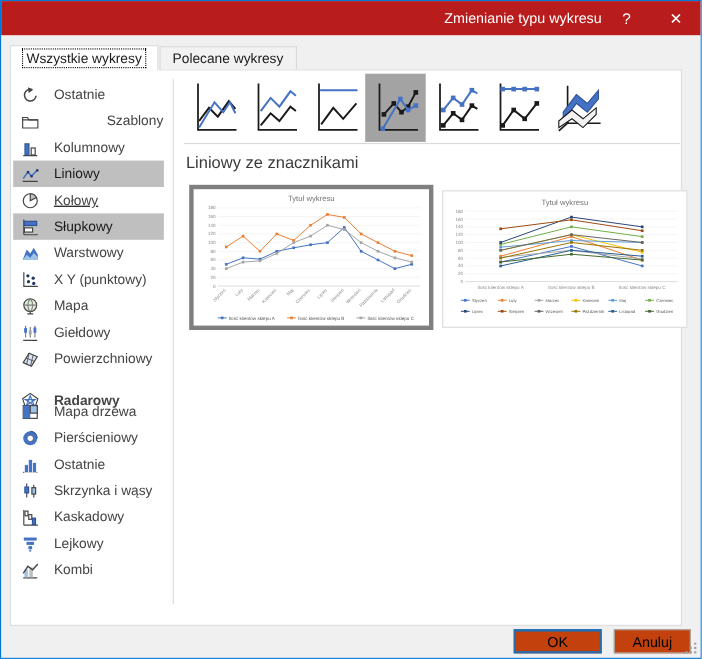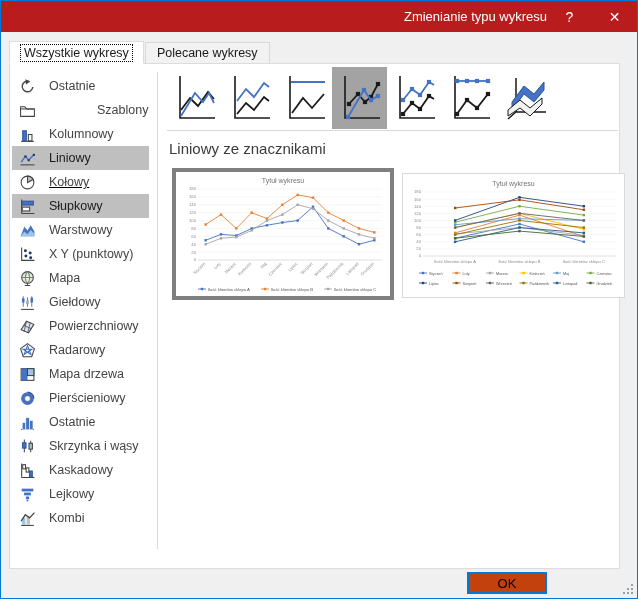--- a/index.html
+++ b/index.html
@@ -139,21 +139,21 @@
           </svg>
           <span class="s-label">Giełdowy</span>
         </div>
         <div class="side-item" style="top: 250px;">
           <svg class="s-icon" viewBox="0 0 16 16">
             <polygon points="2,11 7,3 14,6 9,14" fill="#dae3f3" stroke="#444"></polygon>
             <path d="M4.5 7 L11.5 10 M7 3 L4.8 12.8 M10.5 4.5 L8.3 13.6" fill="none" stroke="#444" stroke-width="0.7"></path>
           </svg>
           <span class="s-label">Powierzchniowy</span>
         </div>
-        <div class="side-item" style="top: 274px;">
+        <div class="side-item" style="top: 288px; font-weight: bold;">
           <svg class="s-icon" viewBox="0 0 16 16">
             <polygon points="8,1.5 14.5,6.2 12,13.8 4,13.8 1.5,6.2" fill="none" stroke="#444"></polygon>
             <polygon points="8,3.5 11.3,11.8 3.8,6.8 12.2,6.8 4.7,11.8" fill="none" stroke="#4472C4"></polygon>
           </svg>
           <span class="s-label">Radarowy</span>
         </div>
         <div class="side-item" style="top: 298px;">
           <svg class="s-icon" viewBox="0 0 16 16">
             <rect x="2" y="2.5" width="12" height="11" fill="#fff" stroke="#444"></rect>
             <rect x="2" y="2.5" width="6" height="11" fill="#4472C4"></rect>
@@ -486,20 +486,21 @@
           <line x1="150" y1="109" x2="158" y2="109" stroke="#255E91" stroke-width="0.9"></line>
           <rect x="152.8" y="107.8" width="2.4" height="2.4" fill="#255E91"></rect>
           <text x="160" y="110.7" font-size="3.8" fill="#595959" text-anchor="start">Listopad</text>
           <line x1="183.5" y1="109" x2="191.5" y2="109" stroke="#43682B" stroke-width="0.9"></line>
           <rect x="186.3" y="107.8" width="2.4" height="2.4" fill="#43682B"></rect>
           <text x="193.5" y="110.7" font-size="3.8" fill="#595959" text-anchor="start">Grudzień</text>
         </svg></div>
   </div>
 
   <div class="footer-btn btn-ok">OK</div>
+  <div class="footer-btn btn-cancel">Anuluj</div>
 
   <svg class="grip" width="11" height="11">
     <g fill="#a0a0a0">
       <rect x="8" y="0" width="2" height="2"></rect>
         <rect x="8" y="4" width="2" height="2"></rect>
         <rect x="8" y="8" width="2" height="2"></rect>
       <rect x="4" y="4" width="2" height="2"></rect>
         <rect x="4" y="8" width="2" height="2"></rect>
         <rect x="0" y="8" width="2" height="2"></rect>
     </g>

